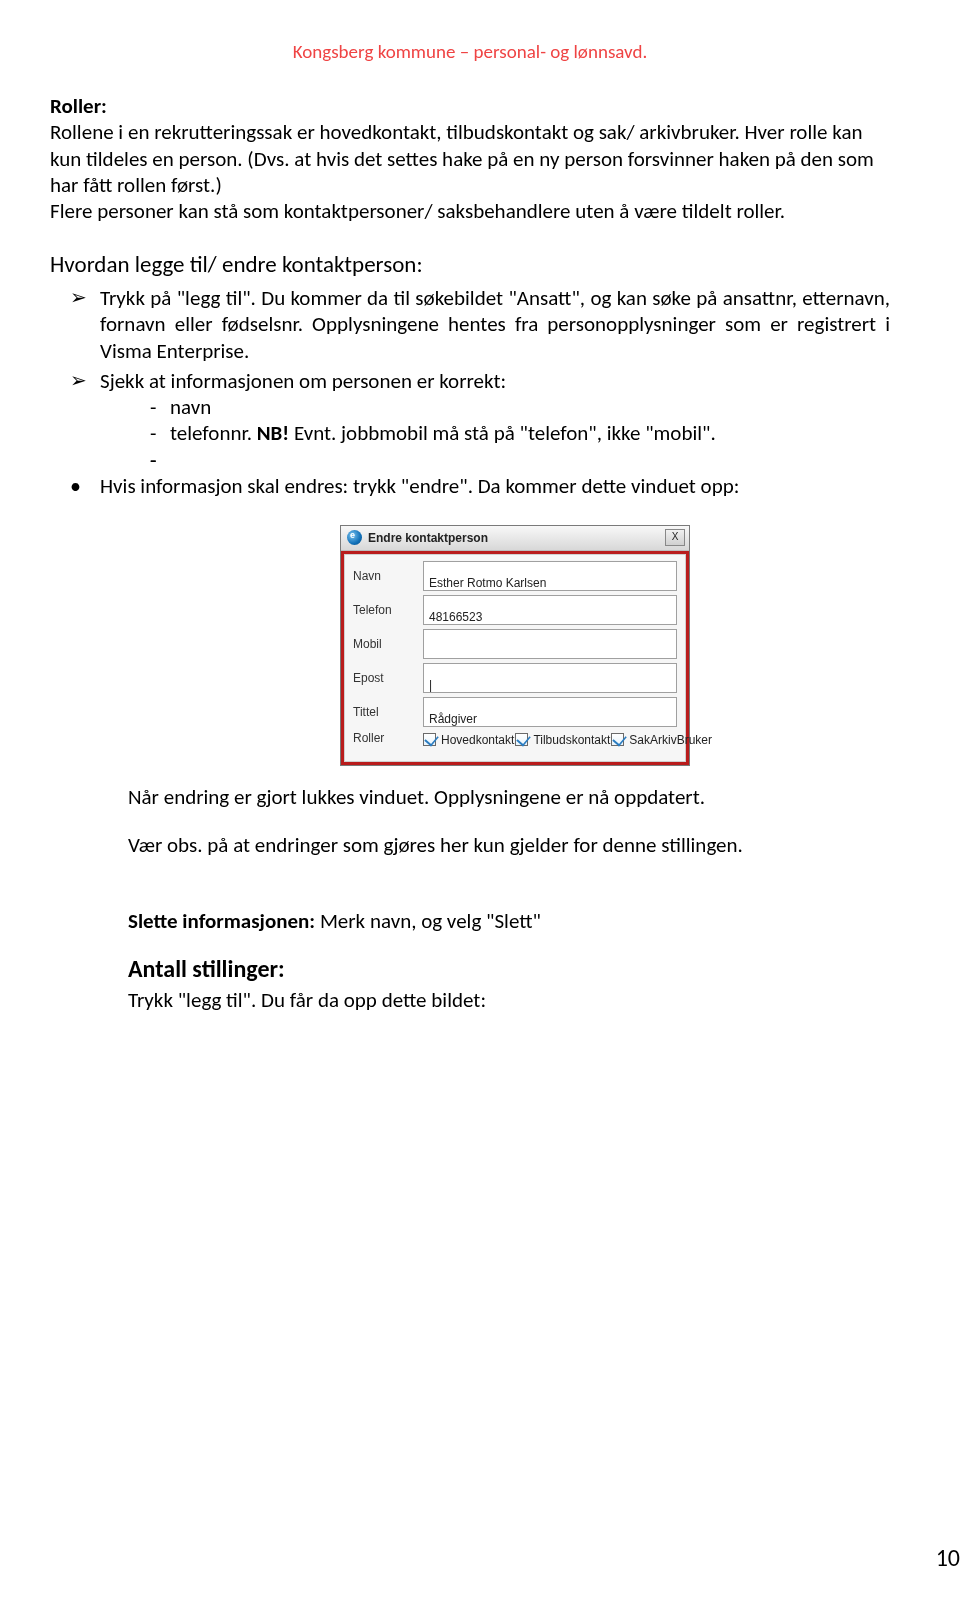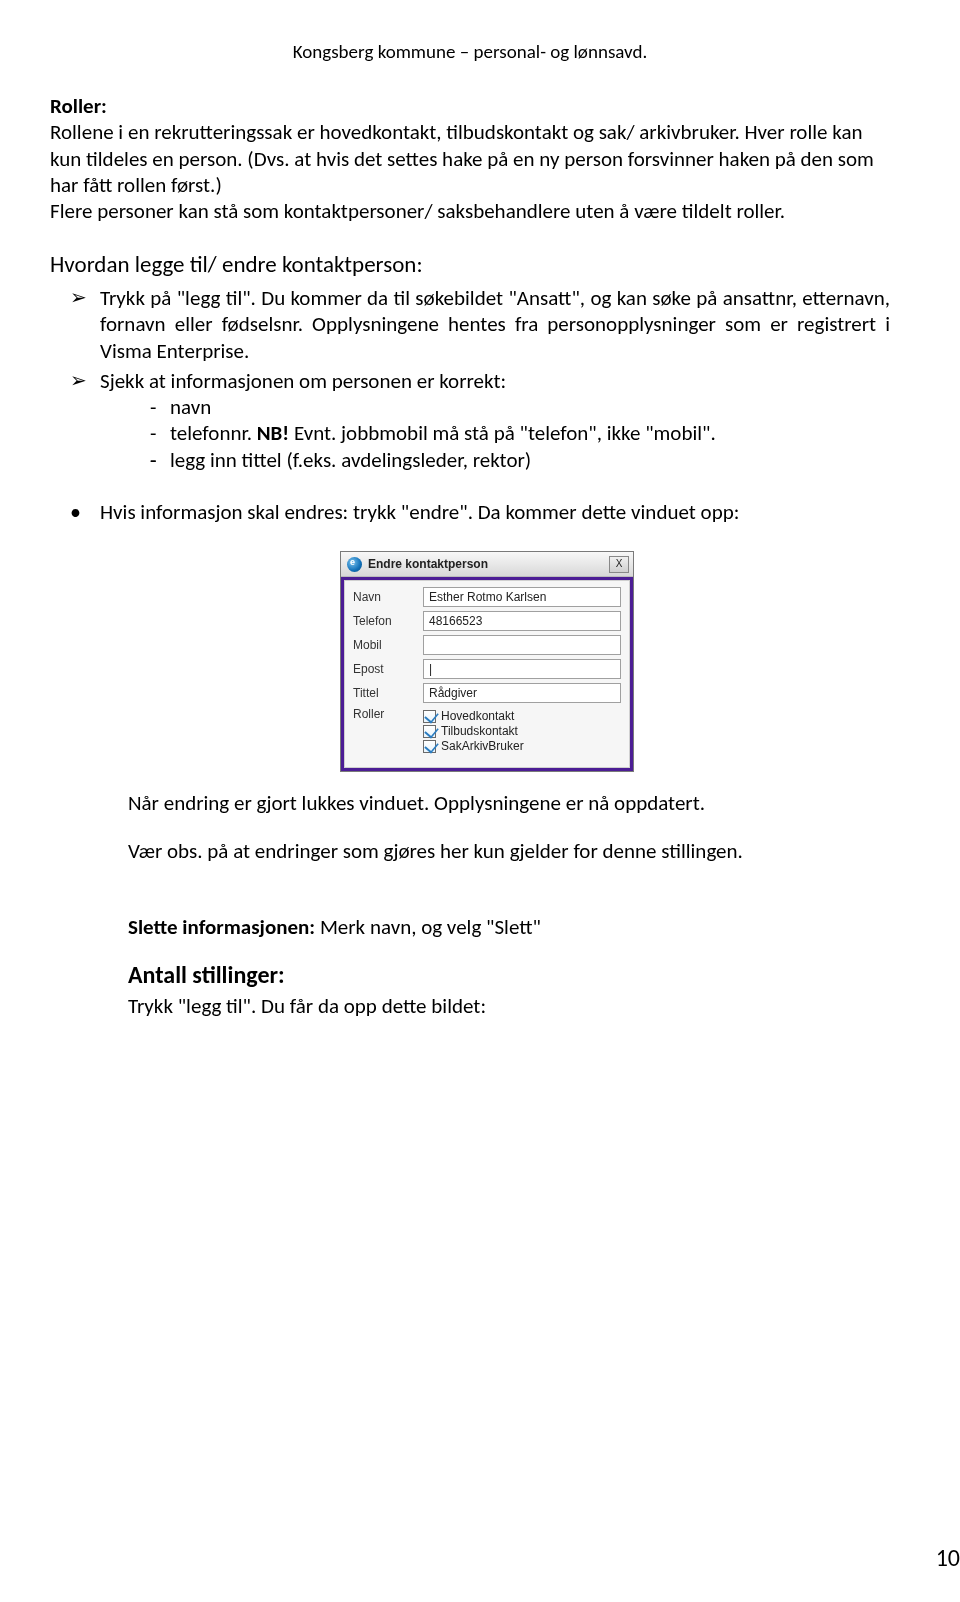--- a/index.html
+++ b/index.html
@@ -11,21 +11,21 @@
     font-size: 21px;
     color: #000;
     padding: 40px 70px 40px 50px;
     position: relative;
   }
   .header {
     text-align: center;
     font-size: 19px;
     font-weight: 500;
     margin-bottom: 30px;
-    color: #000000;
+    color: #ef4444;
   }
   .section {
     margin-bottom: 26px;
     line-height: 1.25;
   }
   .bold { font-weight: 700; }
   .arrowlist {
     list-style: none;
     padding-left: 50px;
   }
@@ -64,24 +64,24 @@
     font-size: 22px;
   }
   .bulletlist > li {
     position: relative;
     margin-bottom: 8px;
   }
   .h2 { font-weight: 400; font-size: 23px; margin-bottom: 6px; }
 
   
   .dialog {
-    width: 294px;
+    width: 350px;
     margin: 10px 0 18px 290px;
     border: 1px solid #7a7a7a;
-    background: #4c1d95;
+    background: #b91c1c;
     font-family: "Segoe UI", Tahoma, sans-serif;
     font-size: 12px;
     color: #222;
   }
   .dlg-titlebar {
     display: flex;
     align-items: center;
     justify-content: space-between;
     height: 25px;
     background: linear-gradient(#f8f8f8, #d8d8d8);
@@ -129,27 +129,27 @@
     font-size: 12px;
     color: #333;
     flex-shrink: 0;
   }
   .dlg-input {
     flex: 1;
     height: 20px;
     border: 1px solid #a0a0a0;
     background: #fff;
     font-size: 12px;
-    padding: 2px 5px;
+    padding: 14px 5px;
     font-family: inherit;
   }
   .dlg-roles {
     flex: 1;
     display: flex;
-    flex-direction: column;
+    flex-direction: row;
     gap: 1px;
     padding-top: 2px;
   }
   .role-row {
     display: flex;
     align-items: center;
     gap: 5px;
     font-size: 12px;
   }
   .chk {
@@ -196,21 +196,21 @@
 <div class="section">
   <div class="h2">Hvordan legge til/ endre kontaktperson:</div>
   <ul class="arrowlist">
     <li>Trykk på "legg til". Du kommer da til søkebildet "Ansatt", og kan søke på ansattnr, etternavn, fornavn eller fødselsnr. Opplysningene hentes fra personopplysninger som er registrert i Visma Enterprise.</li>
     <li>
       <span>Sjekk at informasjonen om personen er korrekt:</span>
       <ul class="dashlist">
         <li><span class="dash">-</span><span>navn</span></li>
         <li><span class="dash">-</span><span>telefonnr. </span><span class="bold">NB!</span><span> Evnt. jobbmobil må stå på "telefon", ikke "mobil".</span></li>
         <li><span class="dash">-</span></li>
-        <li><span class="dash">-</span><span>legg inn tittel (f.eks. avdelingsleder, rektor)</span></li>
+        <li><span class="dash">-</span></li>
       </ul>
     </li>
   </ul>
 </div>
 
 <ul class="bulletlist section">
   <li>Hvis informasjon skal endres: trykk "endre". Da kommer dette vinduet opp:</li>
 </ul>
 
 <div class="dialog">

